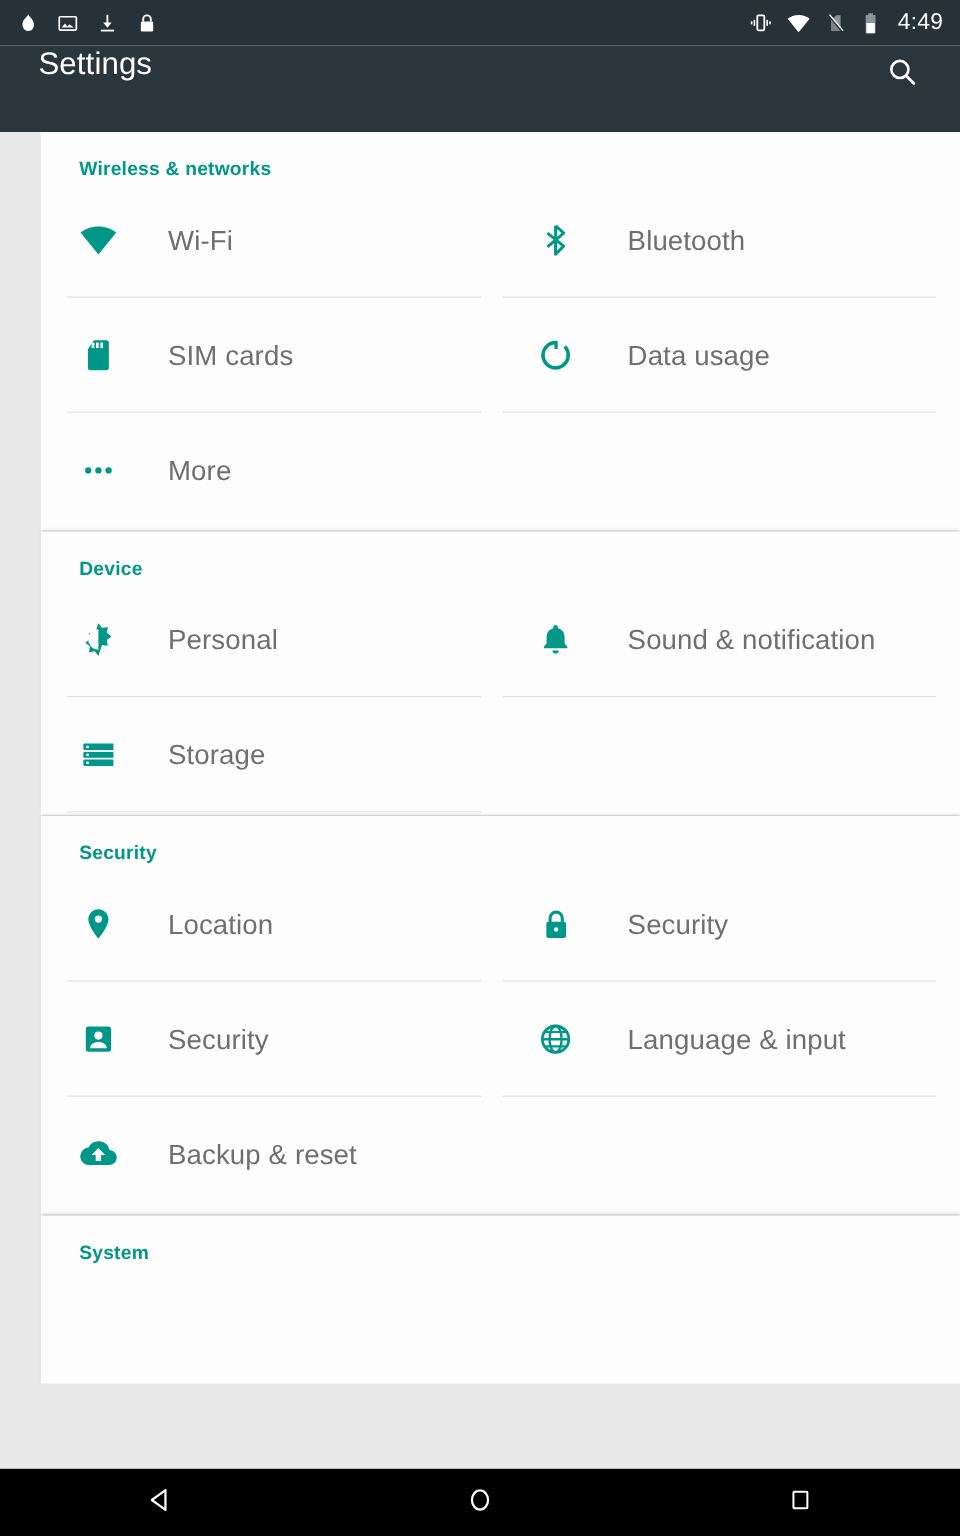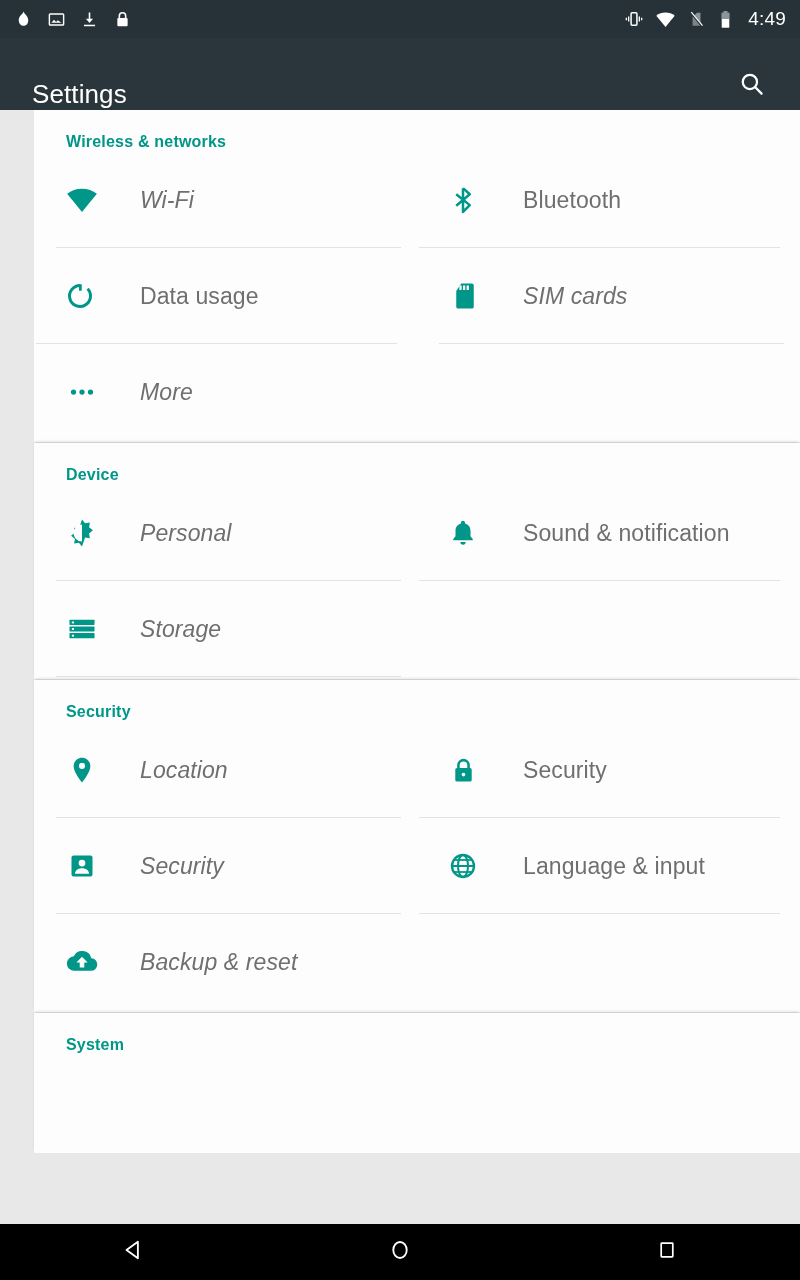--- a/index.html
+++ b/index.html
@@ -55,21 +55,21 @@
     letter-spacing: 0.2px;
     margin-left: 3px;
   }
 
   
   .app-bar {
     position: relative;
     height: 72px;
     background: #2b363c;
     display: flex;
-    align-items: flex-end;
+    align-items: flex-start;
     padding: 0 24px 0 32px;
     box-sizing: border-box;
   }
   .app-title {
     color: #ffffff;
     font-size: 26px;
     font-weight: 400;
     letter-spacing: 0.1px;
   }
   .search-btn {
@@ -124,21 +124,21 @@
     position: relative;
     height: 96px;
   }
   .row-item {
     display: flex;
     align-items: center;
     height: 96px;
     cursor: pointer;
     box-sizing: border-box;
   }
-  .cell.col-left .row-item { padding-left: 22px; font-style: italic; }
+  .cell.col-left .row-item { padding-left: 22px; }
   .cell.col-right .row-item { padding-left: 20px; }
 
   .cell.has-divider::after {
     content: "";
     position: absolute;
     left: 22px;
     right: 16px;
     bottom: 0;
     height: 1px;
     background: #e3e3e3;
@@ -287,43 +287,43 @@
           <div class="row-item">
             <span class="icon-box">
               <svg width="30" height="30" viewBox="0 0 24 24">
                 <path fill="none" stroke="#009688" stroke-width="2" stroke-linejoin="round" d="M12 2.5v19l5.4-5.4L6.6 7.4M6.6 16.6l10.8-9.2L12 2.5"></path>
               </svg>
             </span>
             <span class="row-label">Bluetooth</span>
           </div>
         </div>
 
-        <div class="cell col-right has-divider">
-          <div class="row-item">
-            <span class="icon-box">
-              <svg width="30" height="30" viewBox="0 0 24 24">
-                <path fill="none" stroke="#009688" stroke-width="2.4" stroke-linecap="butt" d="M12 3.6a8.4 8.4 0 1 0 6.1 2.6"></path>
-                <path class="teal" d="M11.2 2.6h2.2v5.2h-2.2z"></path>
-              </svg>
-            </span>
-            <span class="row-label">Data usage</span>
-          </div>
-        </div>
-
         <div class="cell col-left has-divider">
           <div class="row-item">
             <span class="icon-box">
               <svg width="30" height="30" viewBox="0 0 24 24">
                 <path class="teal" d="M9 2h8.5c.8 0 1.5.7 1.5 1.5v17c0 .8-.7 1.5-1.5 1.5h-11c-.8 0-1.5-.7-1.5-1.5V8z"></path>
                 <rect x="7.5" y="3.6" width="1.8" height="3.6" fill="#fdfdfd"></rect>
                 <rect x="10.4" y="3.6" width="1.8" height="3.6" fill="#fdfdfd"></rect>
                 <rect x="13.3" y="3.6" width="1.8" height="3.6" fill="#fdfdfd"></rect>
               </svg>
             </span>
             <span class="row-label">SIM cards</span>
+          </div>
+        </div>
+
+        <div class="cell col-right has-divider">
+          <div class="row-item">
+            <span class="icon-box">
+              <svg width="30" height="30" viewBox="0 0 24 24">
+                <path fill="none" stroke="#009688" stroke-width="2.4" stroke-linecap="butt" d="M12 3.6a8.4 8.4 0 1 0 6.1 2.6"></path>
+                <path class="teal" d="M11.2 2.6h2.2v5.2h-2.2z"></path>
+              </svg>
+            </span>
+            <span class="row-label">Data usage</span>
           </div>
         </div>
 
         <div class="cell col-left">
           <div class="row-item">
             <span class="icon-box">
               <svg width="30" height="30" viewBox="0 0 24 24">
                 <circle class="teal" cx="5.2" cy="12" r="2.1"></circle>
                 <circle class="teal" cx="12" cy="12" r="2.1"></circle>
                 <circle class="teal" cx="18.8" cy="12" r="2.1"></circle>

